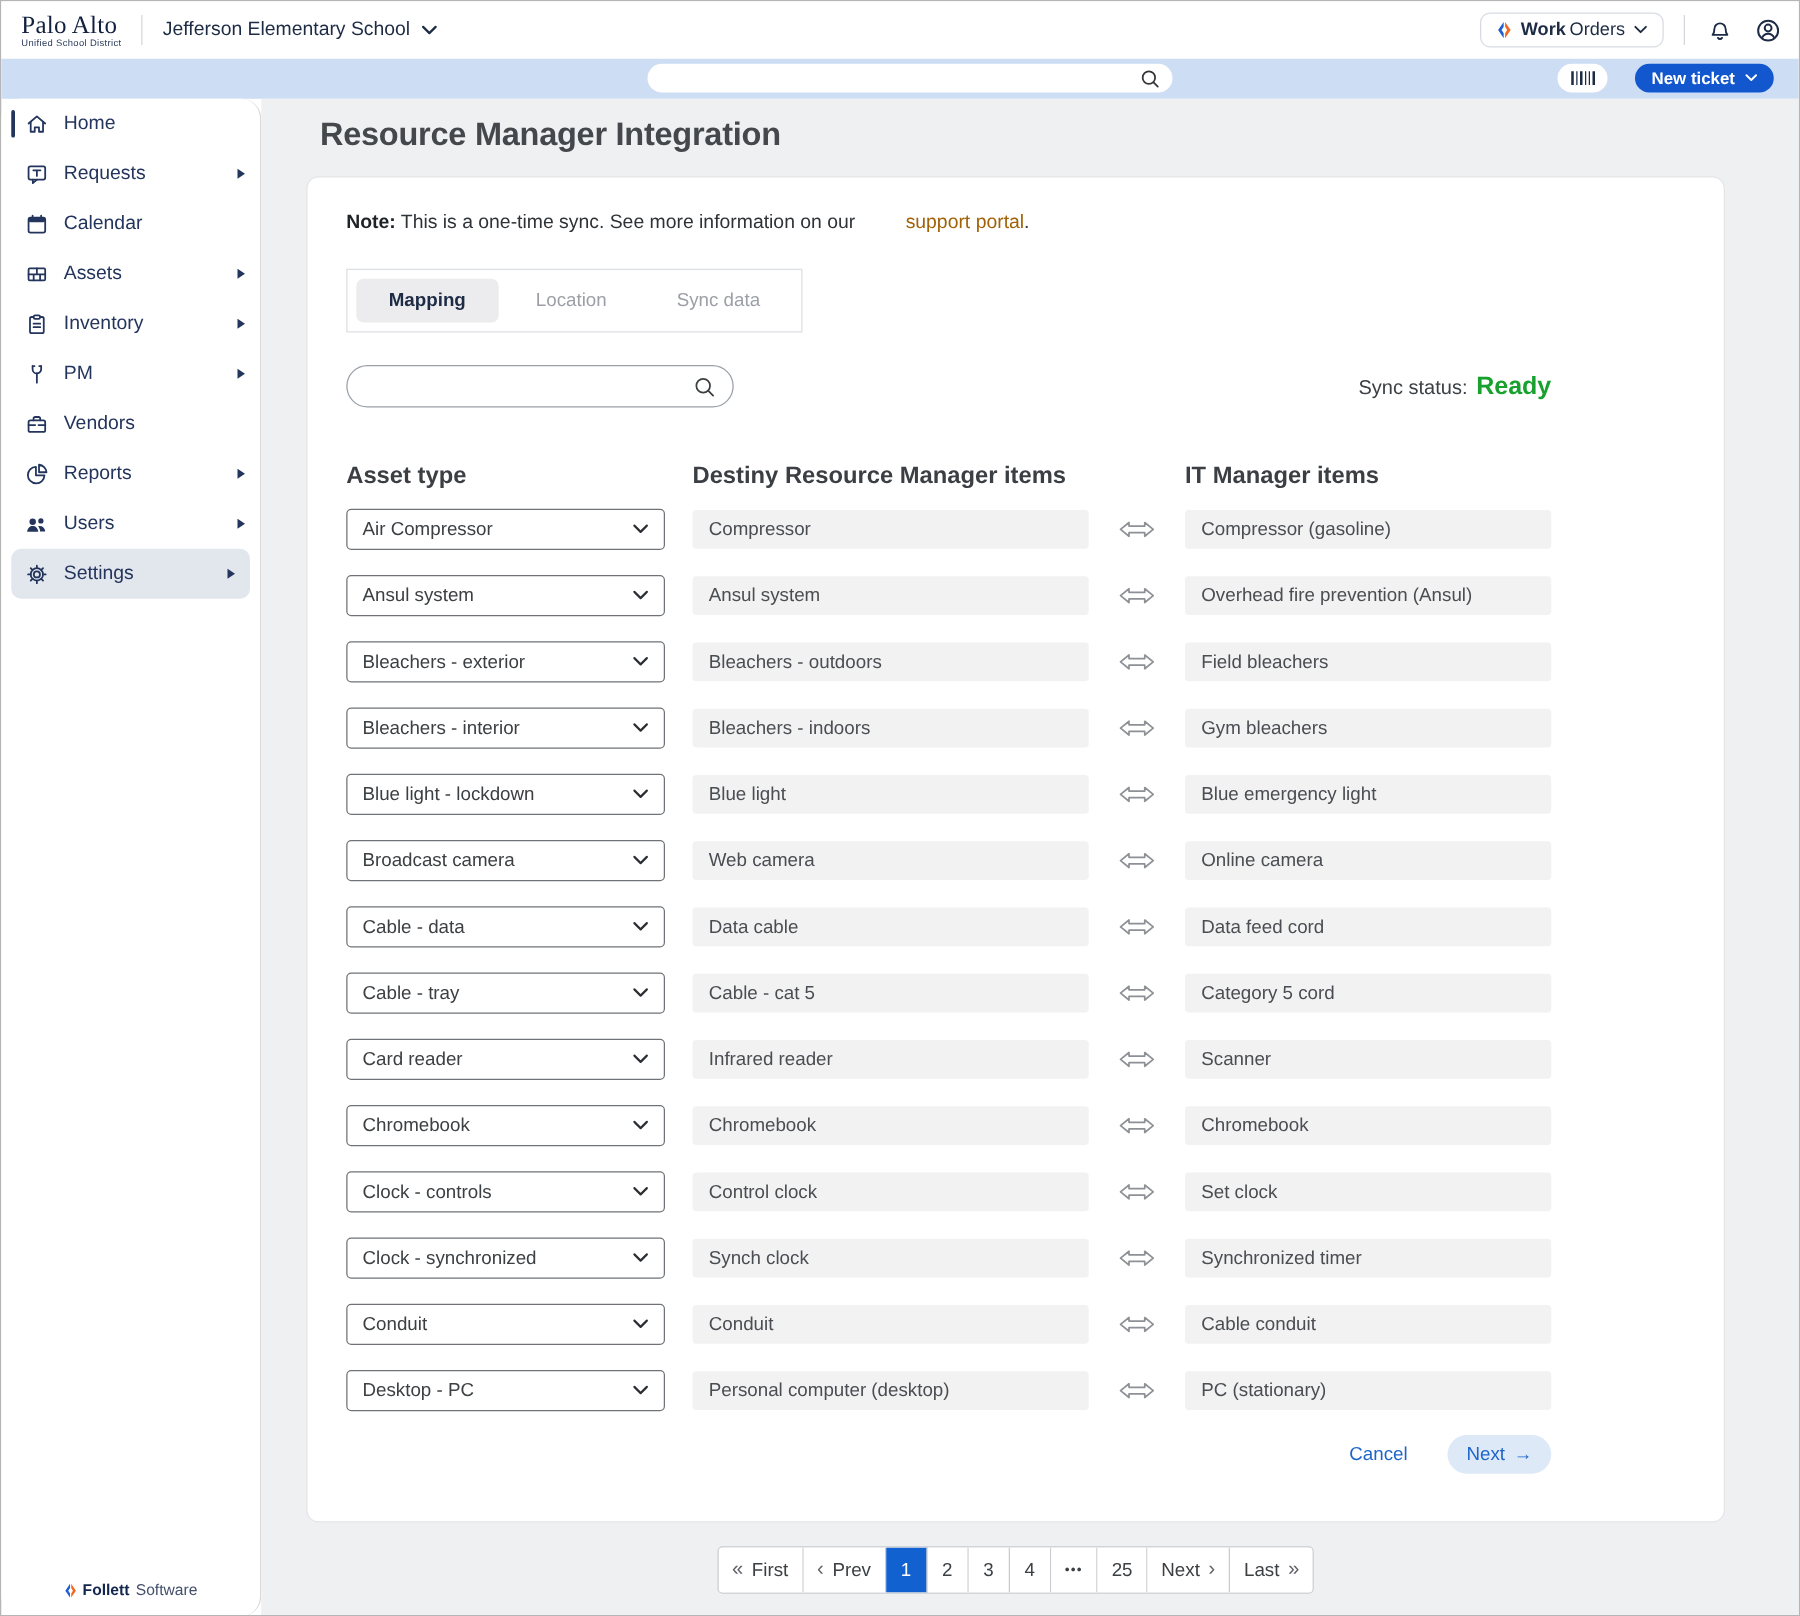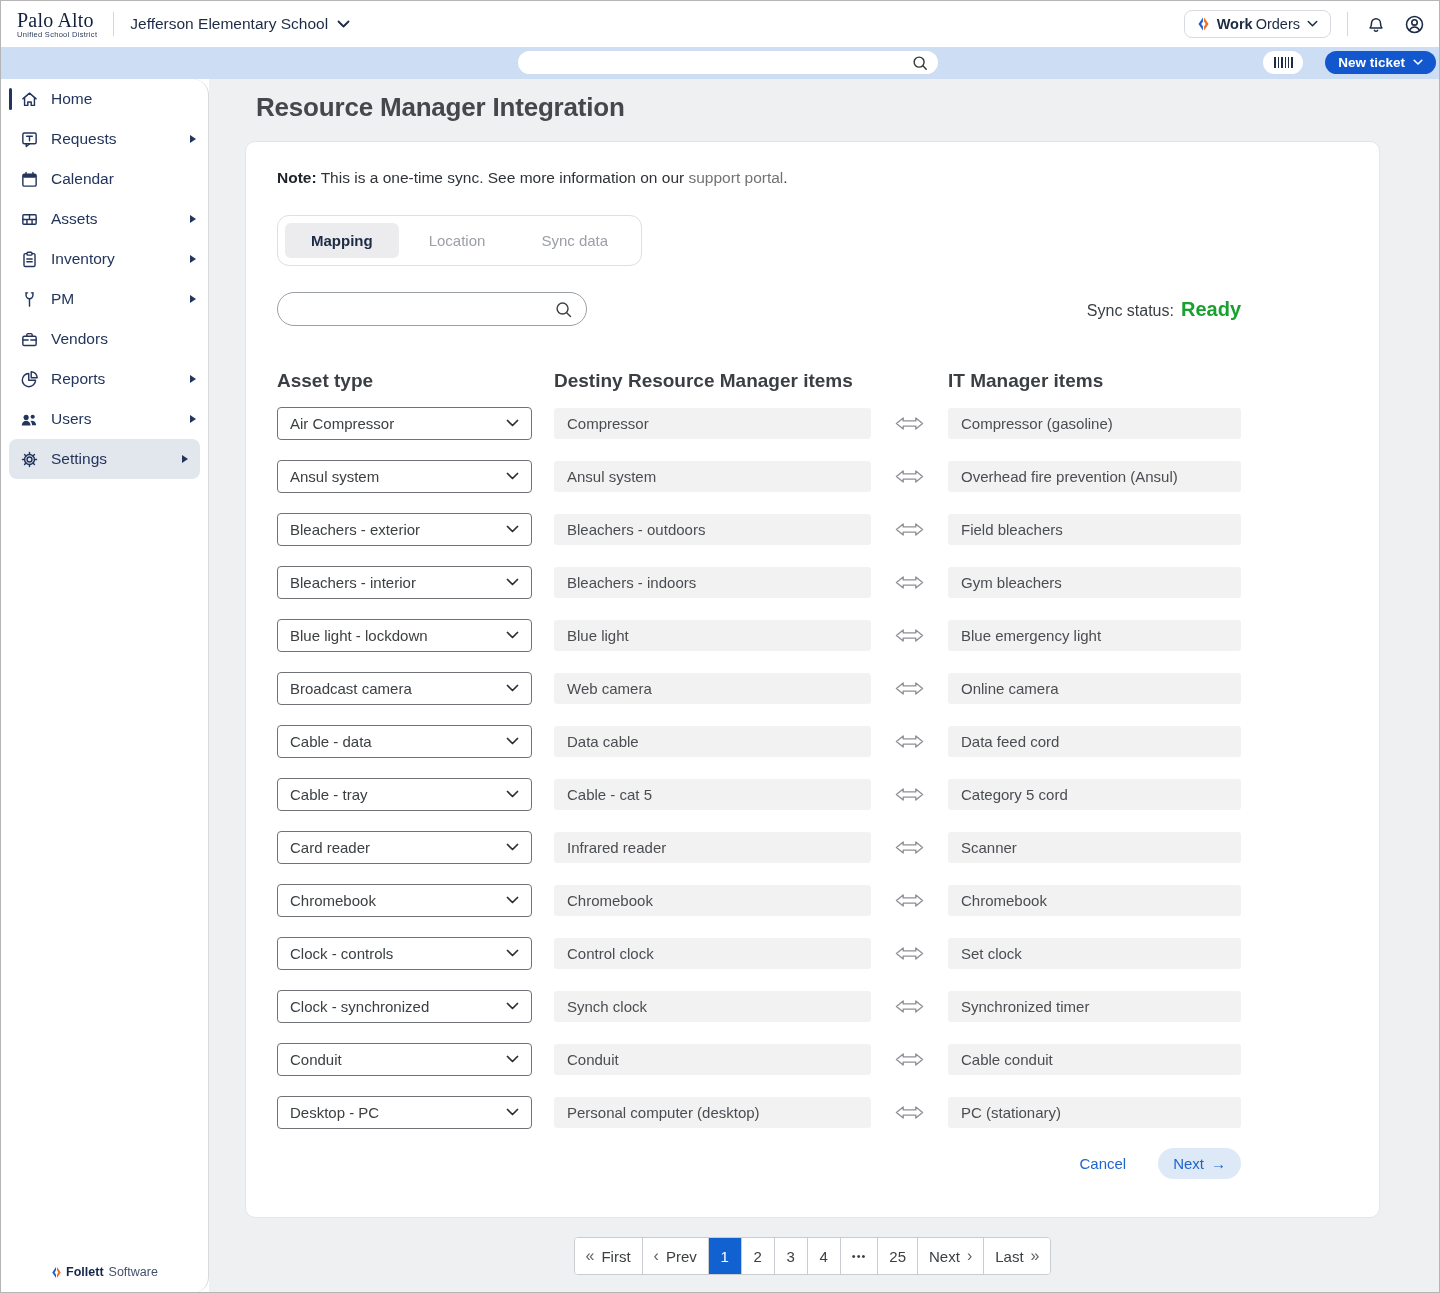--- a/index.html
+++ b/index.html
@@ -26,21 +26,21 @@
   .wo-btn .wo-bold{ font-weight:700; color:#1d2b45; font-size:14.5px; }
   .wo-btn .wo-rest{ color:#1d2b45; font-size:14.5px; margin-left:3px; }
   .topbar-right .v-divider{ margin:0 16px; }
   .icon-btn{ background:none; border:none; padding:0; margin:0 0 0 2px; cursor:pointer; display:flex; align-items:center; }
   .icon-btn + .icon-btn{ margin-left:18px; }
   
   .subbar{ height:32px; background:#cdddf3; position:relative; }
   .global-search{ position:absolute; left:517px; top:4px; width:420px; height:23px; background:#fff; border:none; border-radius:12px; display:flex; align-items:center; }
   .global-search input{ flex:1; border:none; outline:none; background:transparent; padding:0 6px 0 14px; font-size:13px; font-family:inherit; }
   .global-search .mag{ margin-right:10px; display:flex; }
-  .subbar-right{ position:absolute; right:3px; top:4px; display:flex; align-items:center; gap:22px; }
+  .subbar-right{ position:absolute; right:20px; top:4px; display:flex; align-items:center; gap:22px; }
   .barcode-pill{ width:40px; height:23px; background:#fff; border:none; border-radius:12px; display:flex; align-items:center; justify-content:center; gap:2px; cursor:pointer; }
   .barcode-pill i{ display:block; background:#1d2b45; height:11px; }
   .new-ticket{ height:23px; background:#1257cd; color:#fff; border:none; border-radius:12px; padding:0 13px; font-size:13.5px; font-weight:600; display:flex; align-items:center; gap:8px; cursor:pointer; font-family:inherit; }
   
   .layout{ display:flex; height:1214px; }
   .sidebar{ width:208px; background:#fff; border-right:1px solid #d9d9d9; position:relative; flex-shrink:0;border-radius:16px; }
   .nav-item{ height:40px; display:flex; align-items:center; padding:0 12px 0 18px; font-size:15.5px; color:#23355c; position:relative; cursor:pointer; }
   .nav-item .nico{ width:20px; margin-right:12px; display:flex; justify-content:center; }
   .nav-item .lbl{ flex:1; }
   .nav-item.active::before{ content:''; position:absolute; left:8px; top:9px; bottom:9px; width:3px; background:#23355c; border-radius:2px; }
@@ -48,22 +48,22 @@
   .tri{ width:0; height:0; border-left:6px solid #23355c; border-top:4.5px solid transparent; border-bottom:4.5px solid transparent; }
   .sidebar-footer{ position:absolute; bottom:14px; left:0; width:100%; display:flex; justify-content:center; align-items:center; gap:4px; }
   .sf-bold{ font-weight:700; font-size:12.5px; color:#13264d; }
   .sf-rest{ font-size:12.5px; color:#44506b; margin-left:1px; }
   
   .content{ flex:1; background:#eff0f2; padding:0 0 0 36px; position:relative; }
   h1.page-title{ margin:13px 0 0 11px; font-size:26px; font-weight:600; color:#44484c; letter-spacing:-.2px; }
   .card{ margin-top:18px; width:1135px; height:1077px; background:#fff; border:1px solid #e5e5e8; border-radius:10px; padding:27px 30px 0 31px; }
   .note{ font-size:15.5px; color:#2f3337; }
   .note b{ color:#1f2327; }
-  .note a{ color:#737373; text-decoration:none; cursor:pointer; }
-  .tabs{ display:inline-flex; border:1px solid #dcdfe3; border-radius:12px; padding:7px; gap:4px; margin-top:28px; }
+  .note a{ color:#a16207; text-decoration:none; cursor:pointer;margin-left:36px; }
+  .tabs{ display:inline-flex; border:1px solid #dcdfe3; border-radius:0; padding:7px; gap:4px; margin-top:28px; }
   .tab{ padding:9px 26px; font-size:15px; color:#9ca0a6; border-radius:6px; cursor:pointer; }
   .tab.active{ background:#ececee; color:#1d2b45; font-weight:700; }
   .search-row{ margin-top:26px; width:964px; display:flex; align-items:center; justify-content:space-between; }
   .mapping-search{ width:310px; height:34px; border:1px solid #9aa0a6; border-radius:17px; display:flex; align-items:center; }
   .mapping-search input{ flex:1; border:none; outline:none; background:transparent; padding:0 6px 0 16px; font-size:14px; font-family:inherit; }
   .mapping-search .mag{ margin-right:14px; display:flex; }
   .sync-status{ font-size:16px; color:#3b4045; display:flex; align-items:baseline; }
   .sync-status .green{ color:#18a12e; font-size:20px; font-weight:700; margin-left:7px; }
   .grid{ width:964px; display:grid; grid-template-columns:255px 22px 317px 77px 293px; }
   .grid-headers{ margin-top:44px; }

